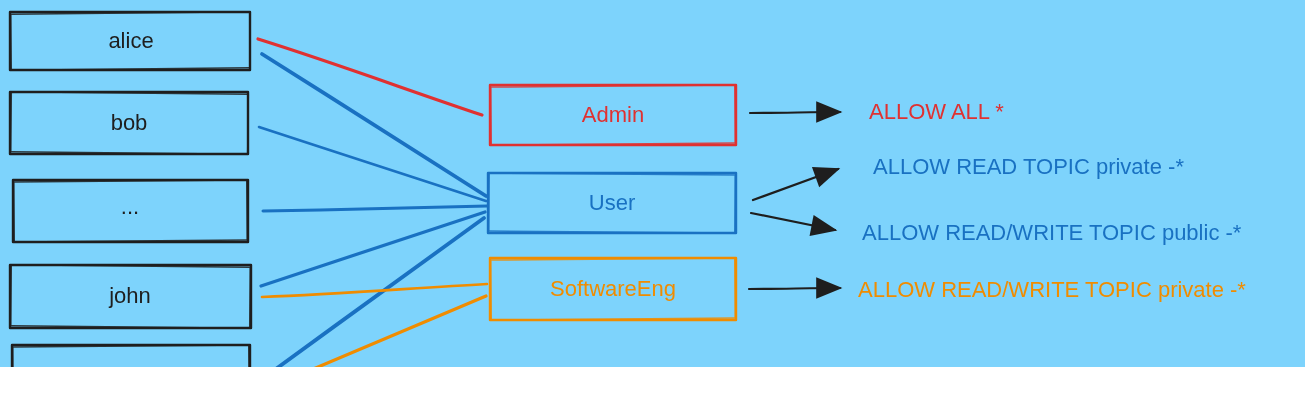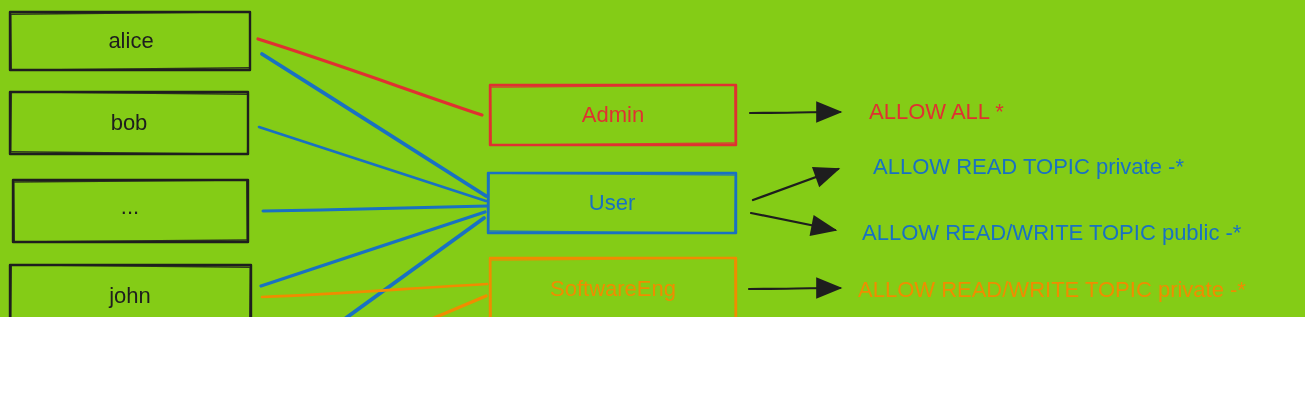--- a/index.html
+++ b/index.html
@@ -3,22 +3,22 @@
 <meta charset="utf-8">
 <style>
   html, body {
     margin: 0;
     padding: 0;
     background: #ffffff;
   }
   .stage {
     position: relative;
     width: 1305px;
-    height: 317px;
-    background: #84cc16;
+    height: 367px;
+    background: #7dd3fc;
     overflow: hidden;
   }
   svg { display: block; }
   text {
     font-family: "Liberation Sans", "DejaVu Sans", sans-serif;
   }
   .node-label {
     font-size: 22px;
     fill: #1e1e1e;
     text-anchor: middle;

